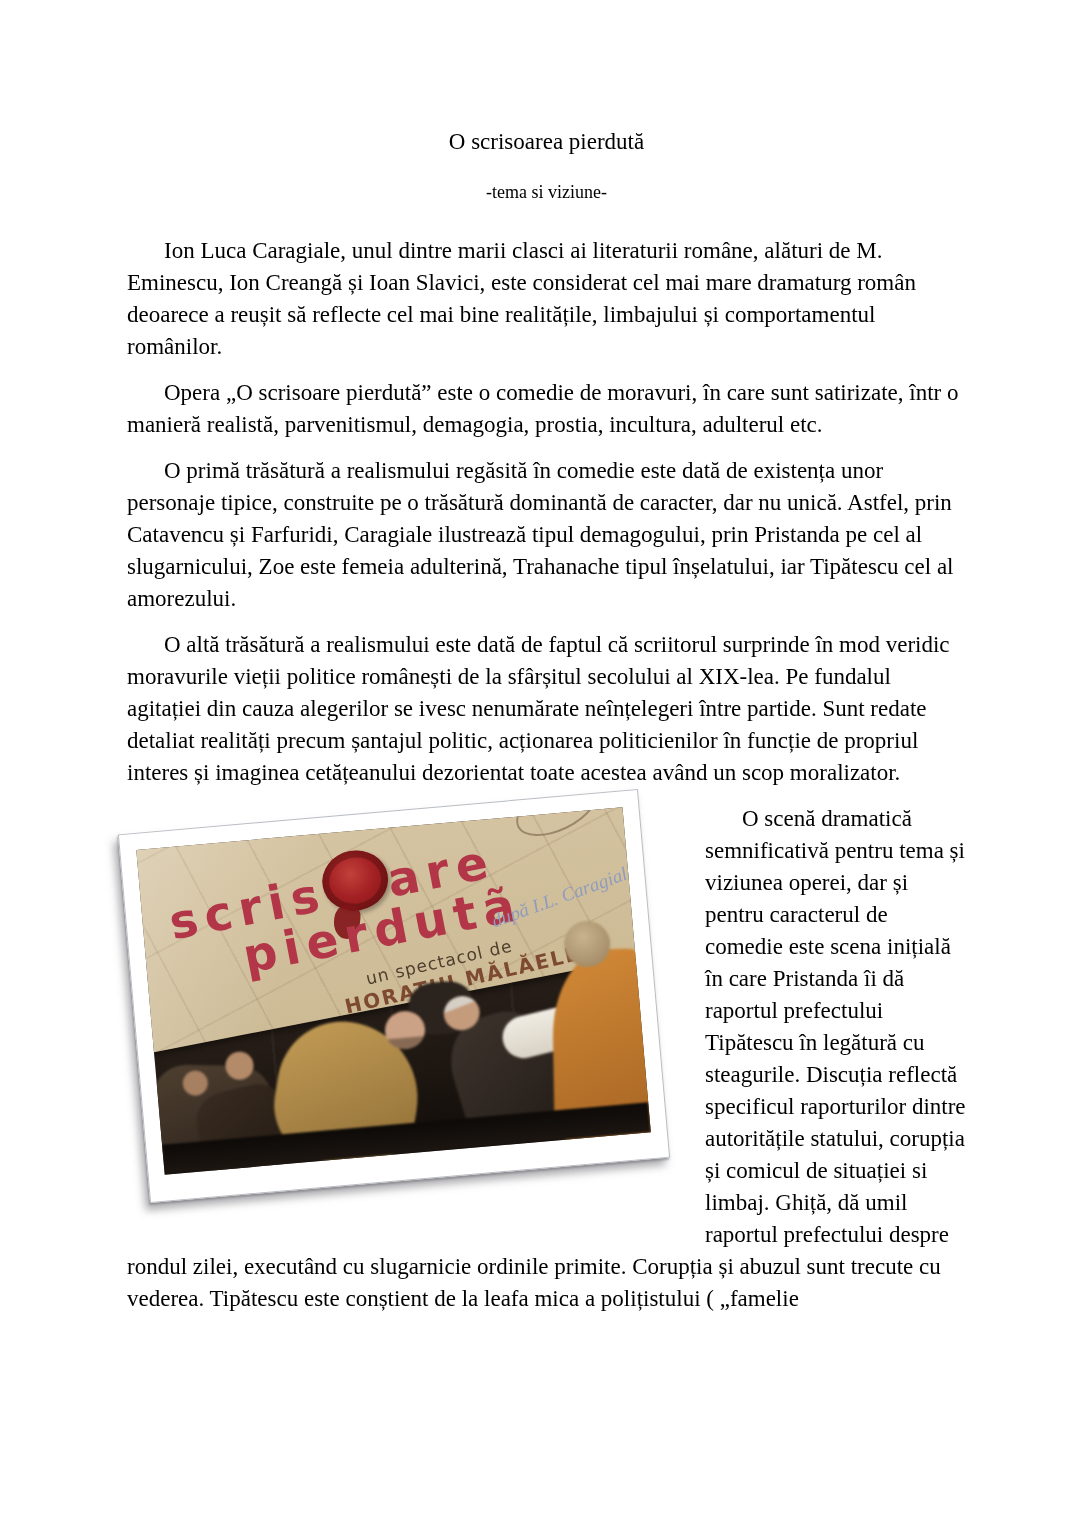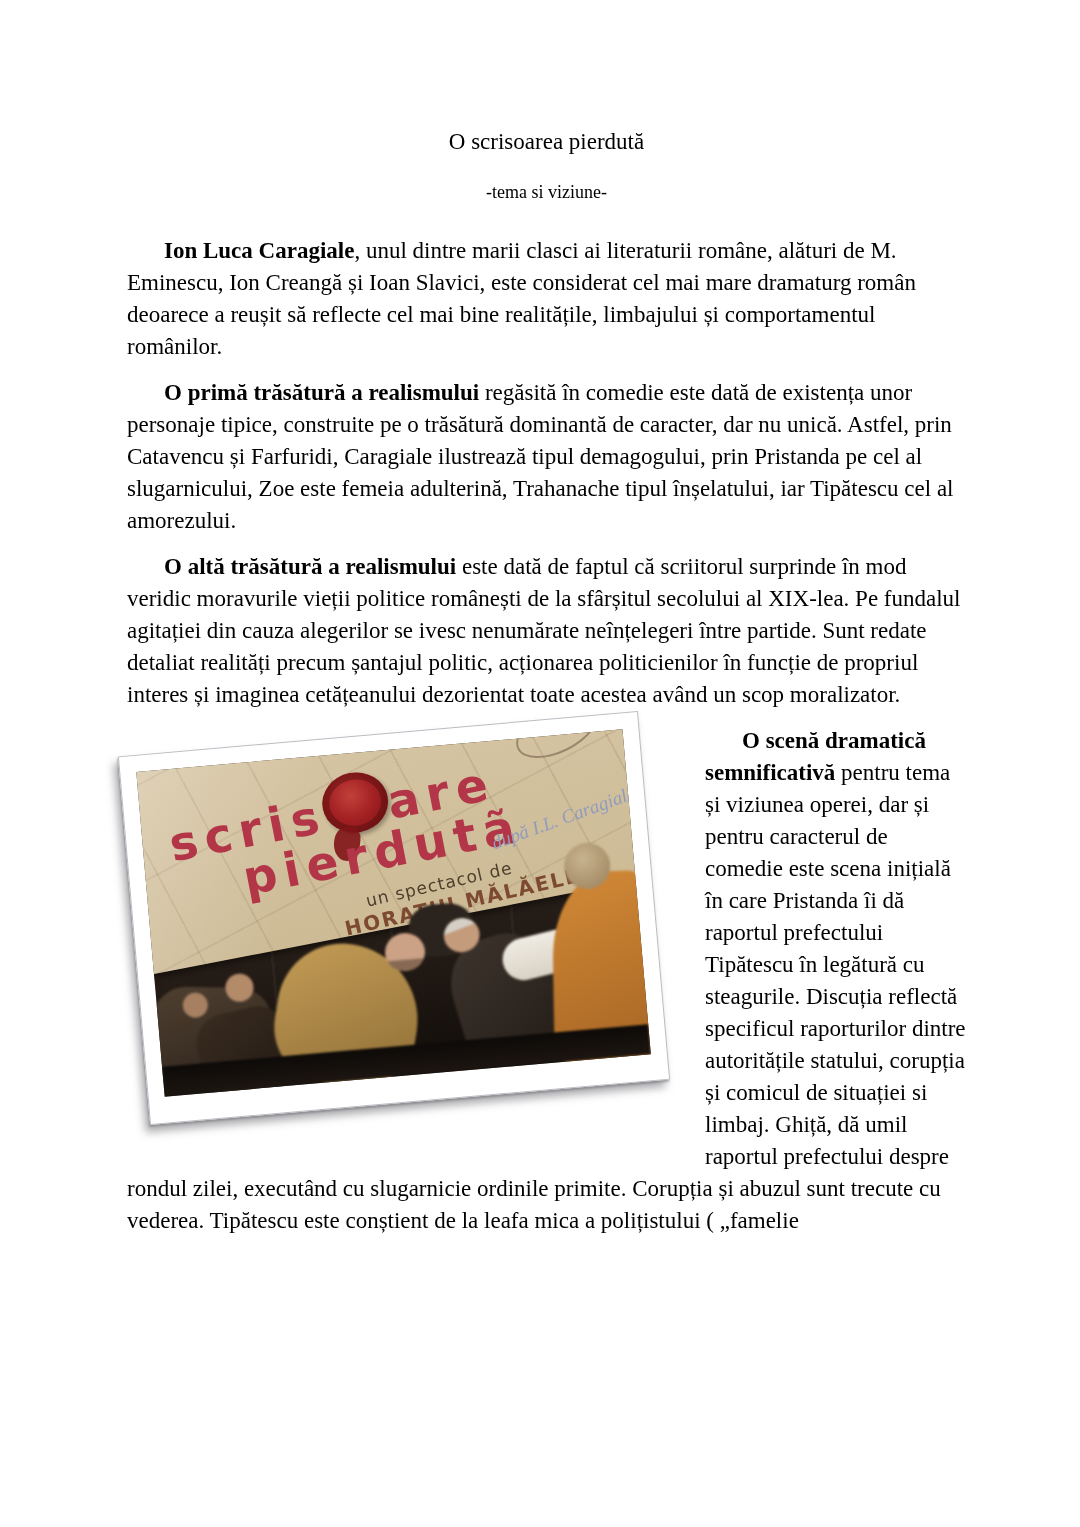--- a/index.html
+++ b/index.html
@@ -23,21 +23,21 @@
     text-align:center;font-size:23px;line-height:32px;font-weight:normal;margin:0;
   }
   .doc-subtitle{
     text-align:center;font-size:18px;line-height:32px;font-weight:normal;
     margin:18px 0 27px 0;
   }
   p.para{
     font-size:23px;line-height:32px;margin:0 0 14px 0;
     text-indent:37px;text-align:left;
   }
-  .bold-lead{font-weight:bold;}
+  .bold-lead{font-weight:normal;}
 
   
   .wrap-section{overflow:visible;}
   .float-img{
     float:left;width:562px;height:424px;margin:2px 16px 4px 0;
     position:relative;
   }
   .photo-frame{
     position:absolute;left:6px;top:6px;
     width:522px;height:370px;
@@ -135,20 +135,21 @@
 </head>
 <body>
 
 <div class="page">
 
   <h1 class="doc-title">O scrisoarea pierdută</h1>
   <div class="doc-subtitle">-tema si viziune-</div>
 
   <p class="para"><span class="bold-lead">Ion Luca Caragiale</span><span>, unul dintre marii clasci ai literaturii române, alături de M. Eminescu, Ion Creangă și Ioan Slavici, este considerat cel mai mare dramaturg român deoarece a reușit să reflecte cel mai bine realitățile, limbajului și comportamentul românilor.</span></p>
 
+  <p class="para"><span class="bold-lead">Opera „O scrisoare pierdută</span><span>” este o comedie de moravuri, în care sunt satirizate, într o manieră realistă, parvenitismul, demagogia, prostia, incultura, adulterul etc.</span></p>
 
   <p class="para"><span class="bold-lead">O primă trăsătură a realismului</span><span> regăsită în comedie este dată de existența unor personaje tipice, construite pe o trăsătură dominantă de caracter, dar nu unică. Astfel, prin Catavencu și Farfuridi, Caragiale ilustrează tipul demagogului, prin Pristanda pe cel al slugarnicului, Zoe este femeia adulterină, Trahanache tipul înșelatului, iar Tipătescu cel al amorezului.</span></p>
 
   <p class="para"><span class="bold-lead">O altă trăsătură a realismului</span><span> este dată de faptul că scriitorul surprinde în mod veridic moravurile vieții politice românești de la sfârșitul secolului al XIX-lea. Pe fundalul agitației din cauza alegerilor se ivesc nenumărate neînțelegeri între partide. Sunt redate detaliat realități precum șantajul politic, acționarea politicienilor în funcție de propriul interes și imaginea cetățeanului dezorientat toate acestea având un scop moralizator.</span></p>
 
   <div class="wrap-section">
 
     <div class="float-img">
       <div class="photo-frame">
         <div class="photo">

